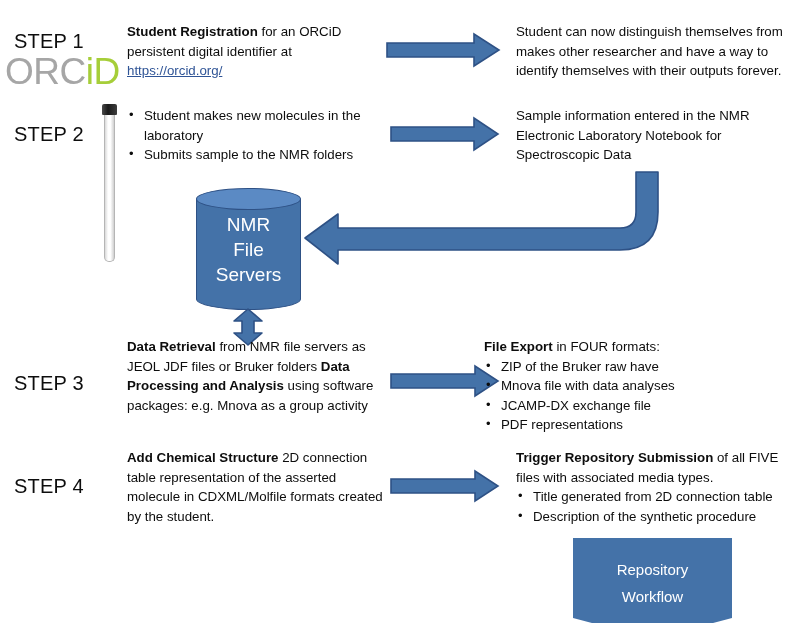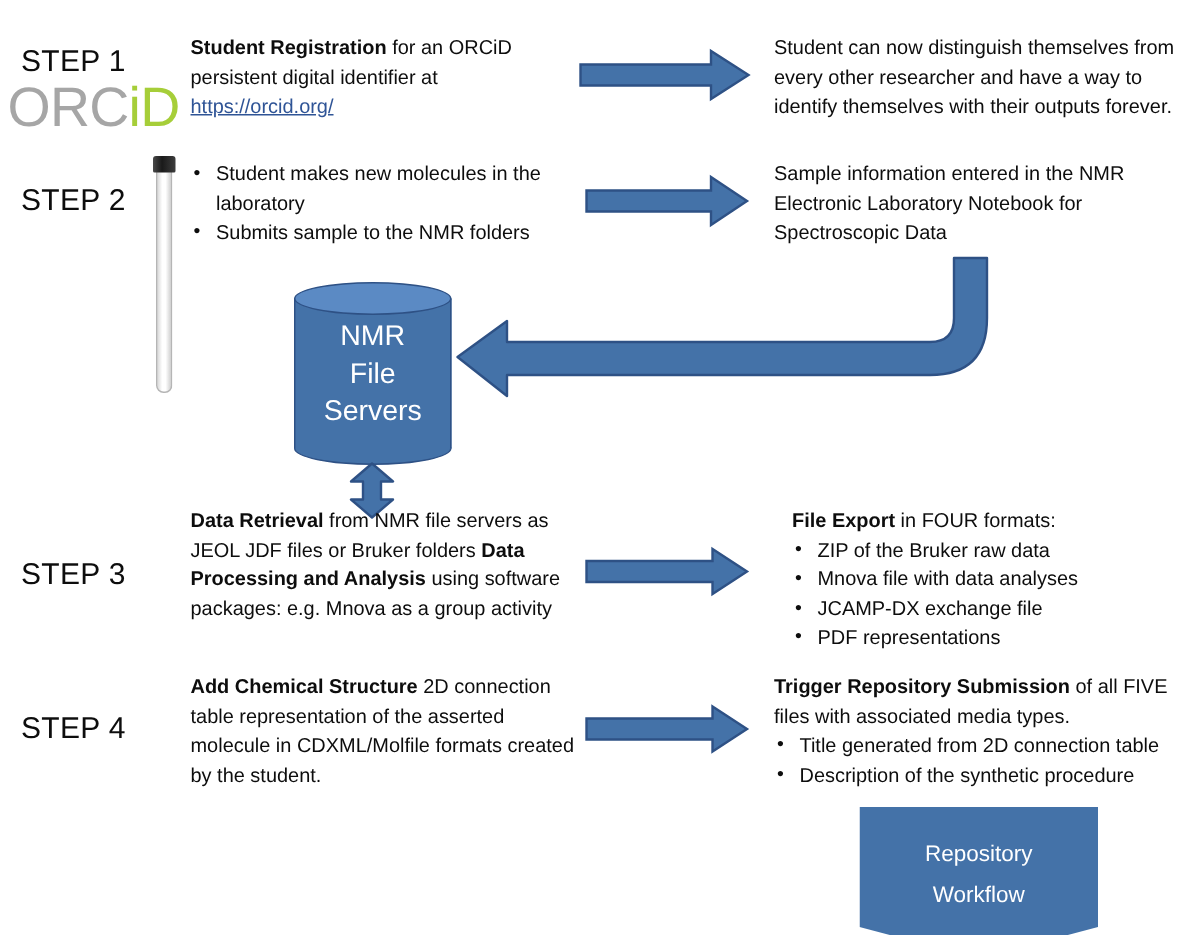--- a/index.html
+++ b/index.html
@@ -183,21 +183,21 @@
   <div class="abs txt" style="left:127px; top:2px; width:250px;">
     <b>Student Registration</b><span> for an ORCiD persistent digital identifier at </span><a class="link" href="#">https://orcid.org/</a>
   </div>
 
   <div class="abs arrow-right" style="left:386px; top:12px;">
     <svg width="115" height="36" viewBox="0 0 115 36">
       <polygon points="1,11 88,11 88,2 113,18 88,34 88,25 1,25" fill="#4472a8" stroke="#2e5185" stroke-width="1.6"></polygon>
     </svg>
   </div>
 
-  <div class="abs txt" style="left:516px; top:2px; width:285px;">Student can now distinguish themselves from every other researcher and have a way to identify themselves with their outputs forever.</div>
+  <div class="abs txt" style="left:516px; top:2px; width:285px;">Student can now distinguish themselves from makes other researcher and have a way to identify themselves with their outputs forever.</div>
 
   <div class="abs step-label" style="left:14px; top:103px;">STEP 2</div>
 
   <div class="abs" style="left:96px; top:82px; width:30px; height:168px;">
     <div class="tube-body"></div>
     <div class="tube-cap"></div>
   </div>
 
   <div class="abs txt" style="left:127px; top:86px; width:265px;">
     <ul class="bullets">
@@ -244,26 +244,26 @@
     <b>Data Retrieval</b><span> from NMR file servers as JEOL JDF files or Bruker folders</span>
     <b>Data Processing and Analysis</b><span> using software packages: e.g. Mnova as a group activity</span>
   </div>
 
   <div class="abs arrow-right" style="left:390px; top:344px;">
     <svg width="110" height="34" viewBox="0 0 110 34">
       <polygon points="1,10 85,10 85,2 108,17 85,32 85,24 1,24" fill="#4472a8" stroke="#2e5185" stroke-width="1.6"></polygon>
     </svg>
   </div>
 
-  <div class="abs txt" style="left:528px; top:317px; width:270px;">
+  <div class="abs txt" style="left:484px; top:317px; width:270px;">
     <div>
       <b>File Export</b><span> in FOUR formats:</span>
     </div>
     <ul class="bullets">
-      <li>ZIP of the Bruker raw data</li>
+      <li>ZIP of the Bruker raw have</li>
       <li>Mnova file with data analyses</li>
       <li>JCAMP-DX exchange file</li>
       <li>PDF representations</li>
     </ul>
   </div>
 
   <div class="abs step-label" style="left:14px; top:455px;">STEP 4</div>
 
   <div class="abs txt" style="left:127px; top:428px; width:265px;">
     <b>Add Chemical Structure</b><span> 2D connection table representation of the asserted molecule in CDXML/Molfile formats created by the student.</span>

